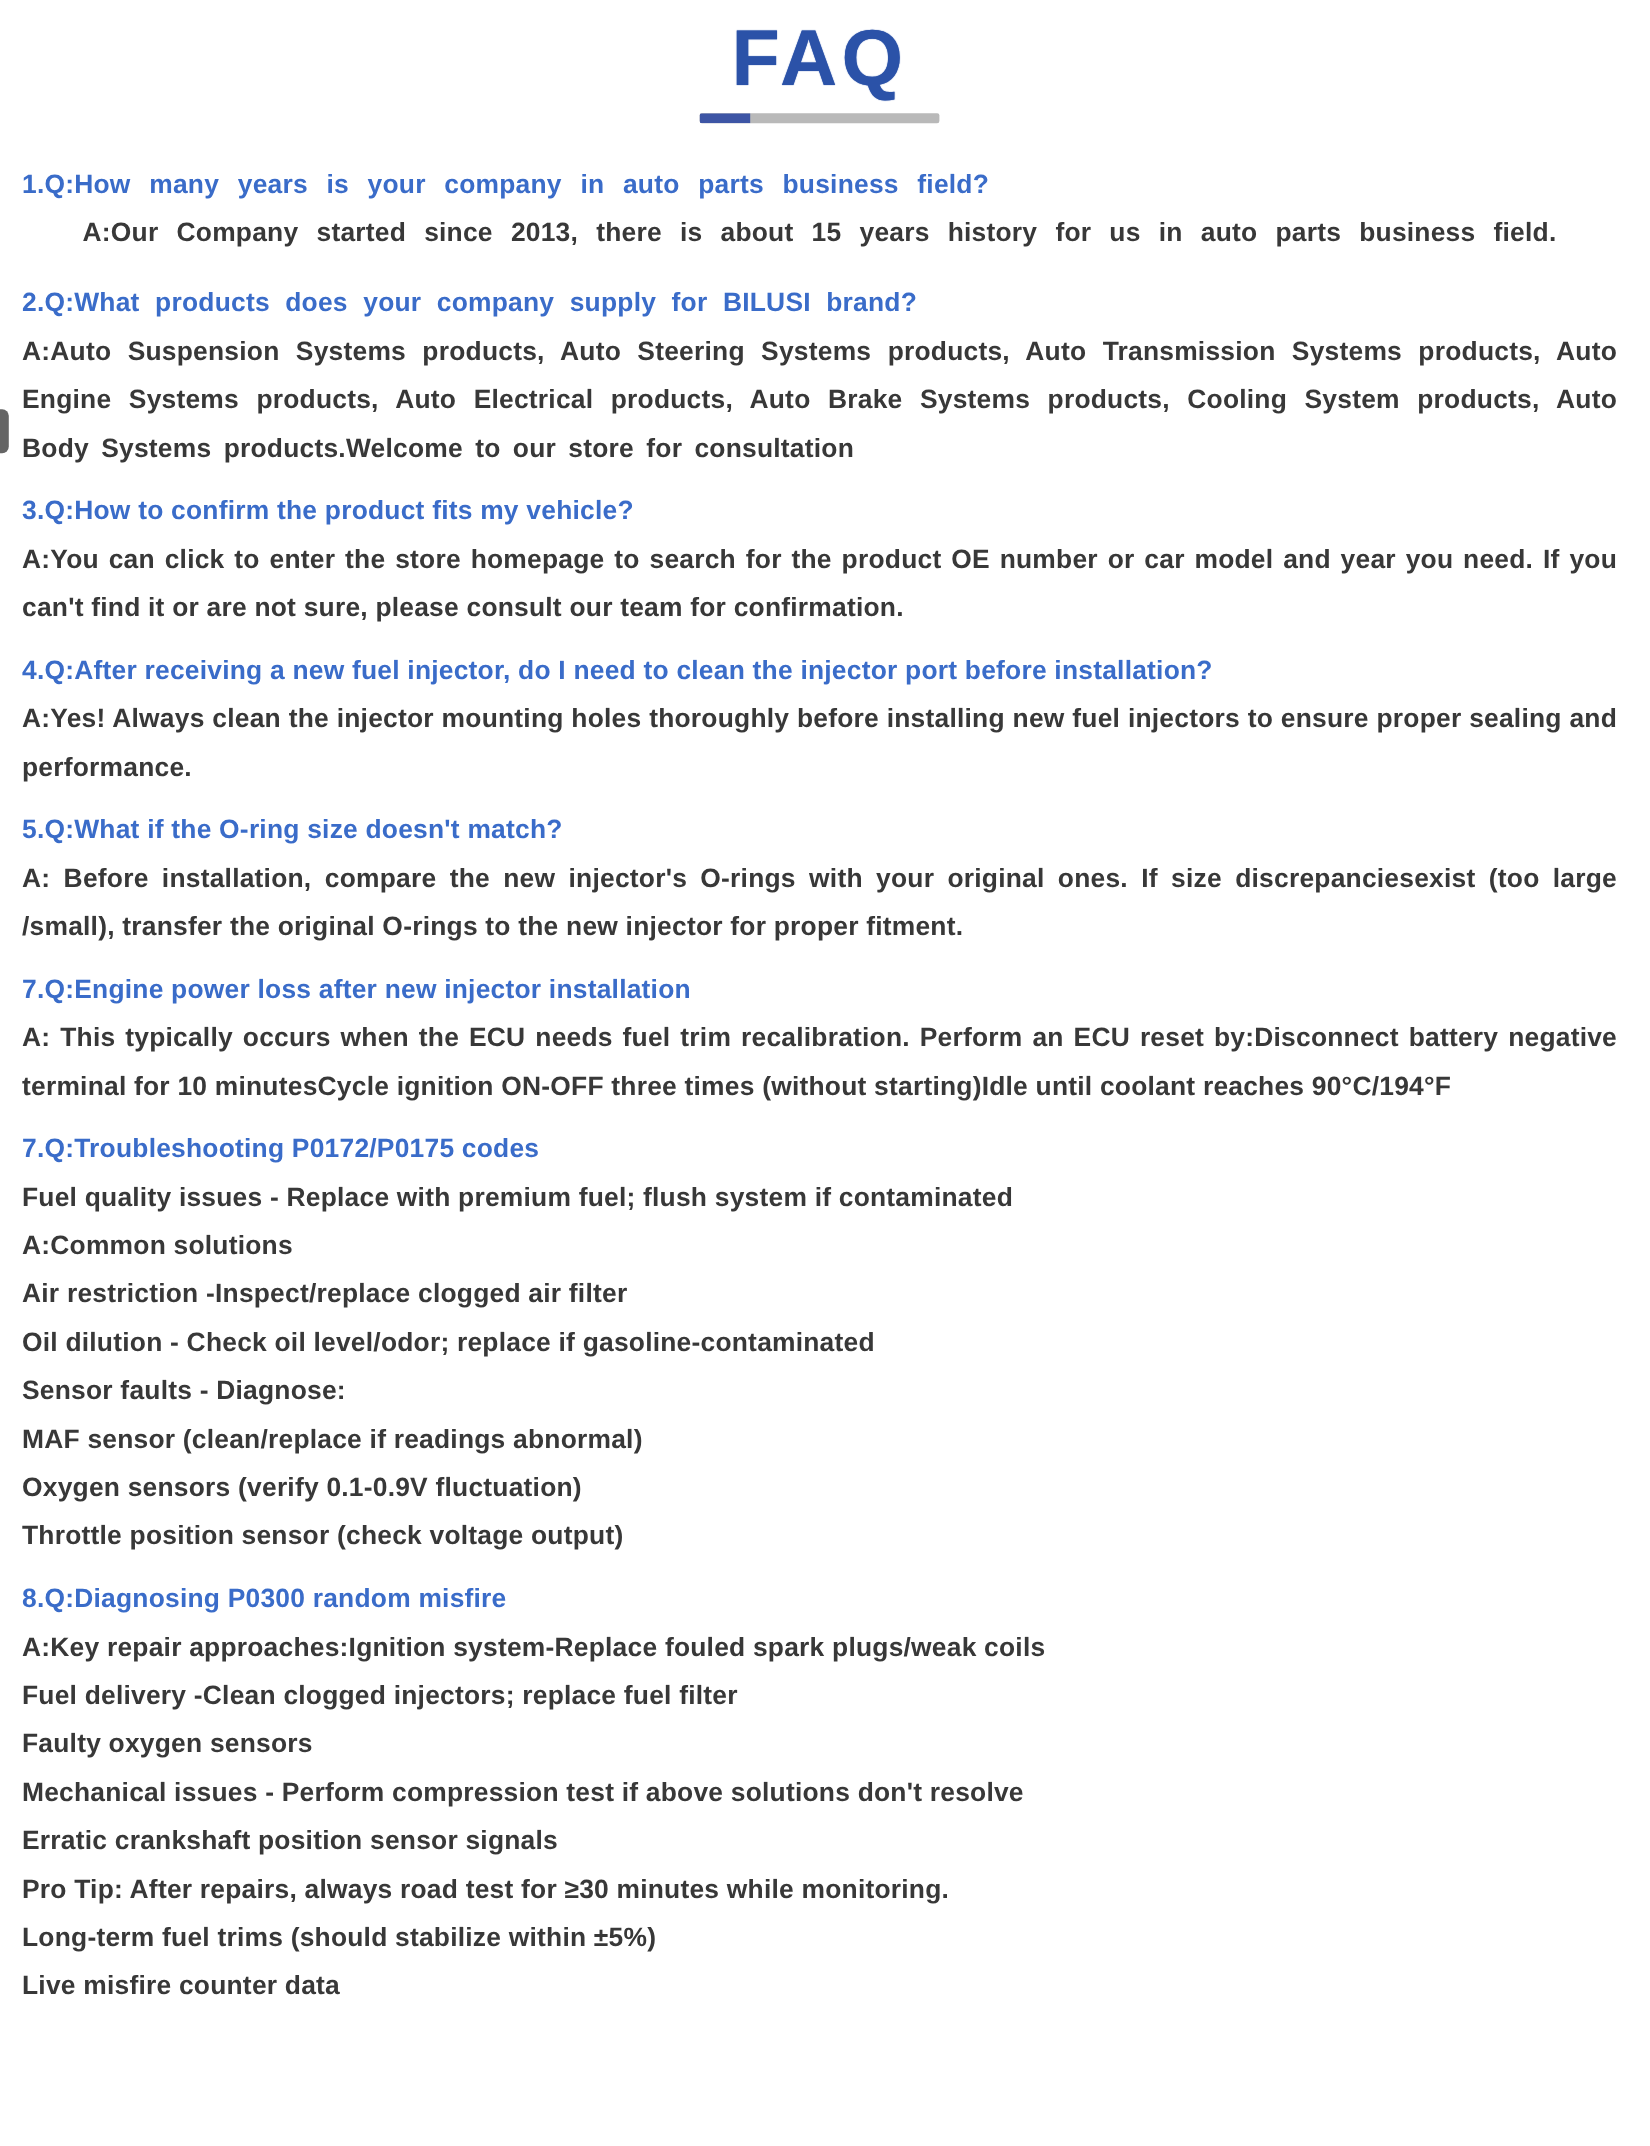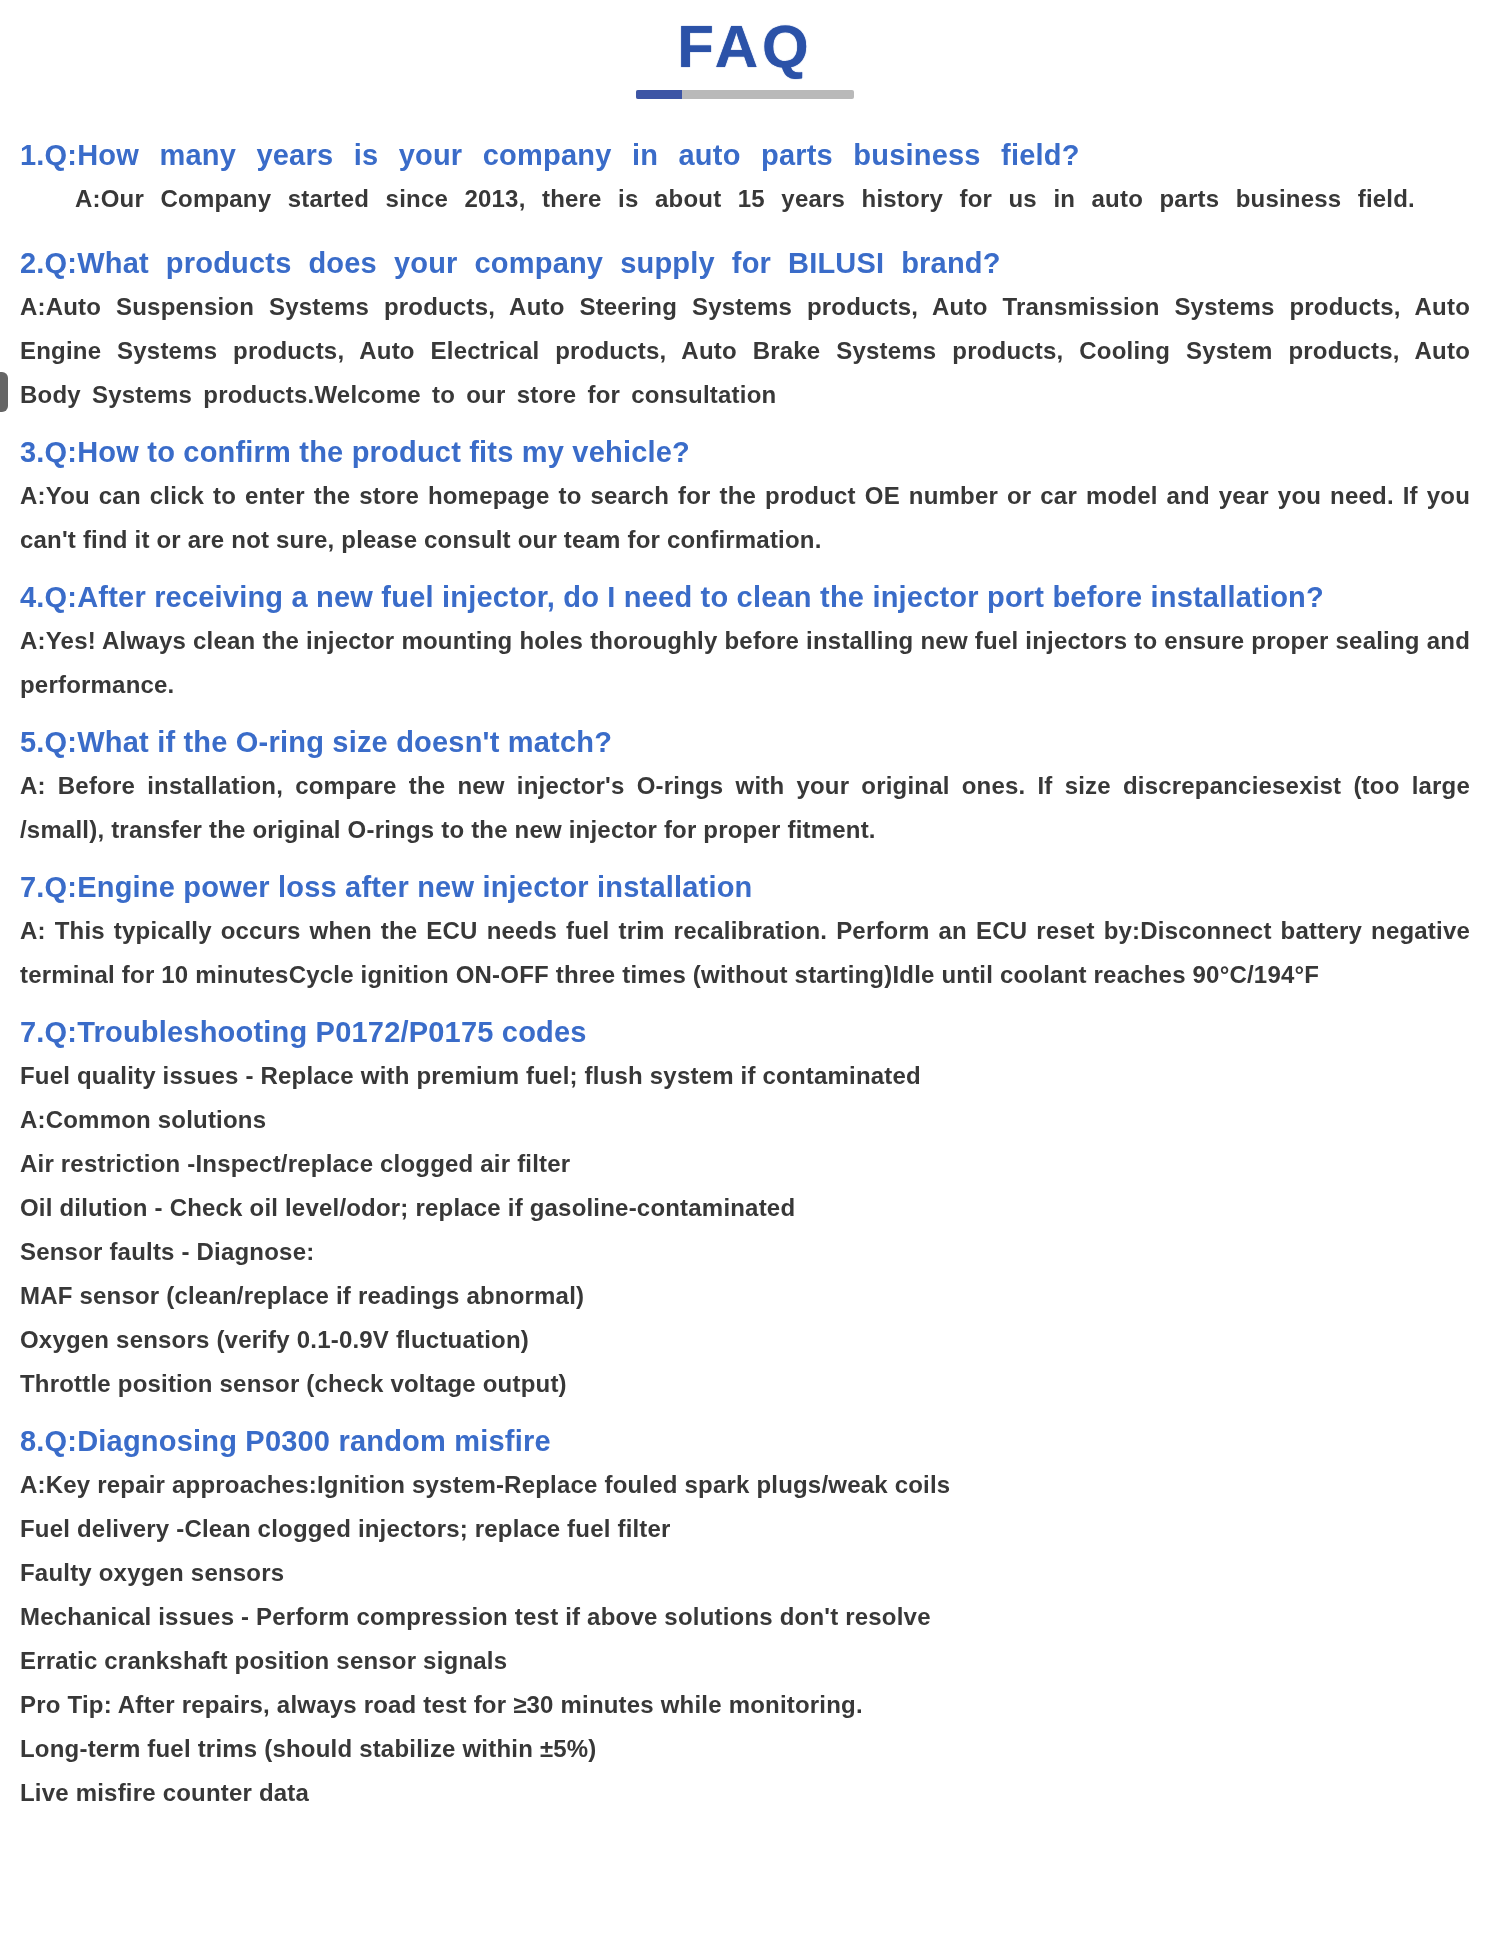--- a/index.html
+++ b/index.html
@@ -14,21 +14,21 @@
   .page {
     width: 1500px;
     min-height: 1951px;
     background: #ffffff;
     padding: 14px 30px 40px 20px;
   }
   
   .header { text-align: center; margin-bottom: 26px; }
   .page-title {
     display: inline-block;
-    font-size: 60px;
+    font-size: 72px;
     font-weight: 800;
     color: #2b52a8;
     letter-spacing: 4px;
     line-height: 1.1;
     text-shadow: 0 0 1px #2b52a8;
   }
   .divider {
     width: 218px;
     height: 9px;
     margin: 10px auto 0 auto;
@@ -41,21 +41,21 @@
     position: absolute;
     left: 0; top: 0; bottom: 0;
     width: 46px;
     background: #3d55a5;
   }
   
   .faq-list { margin-top: 34px; }
   .faq-item { margin-bottom: 13px; }
   .question {
     color: #3a6cc9;
-    font-size: 29px;
+    font-size: 24px;
     font-weight: 700;
     line-height: 44px;
     letter-spacing: 0.2px;
   }
   .answer p {
     color: #383838;
     font-size: 24px;
     font-weight: 700;
     line-height: 44px;
     text-align: justify;

